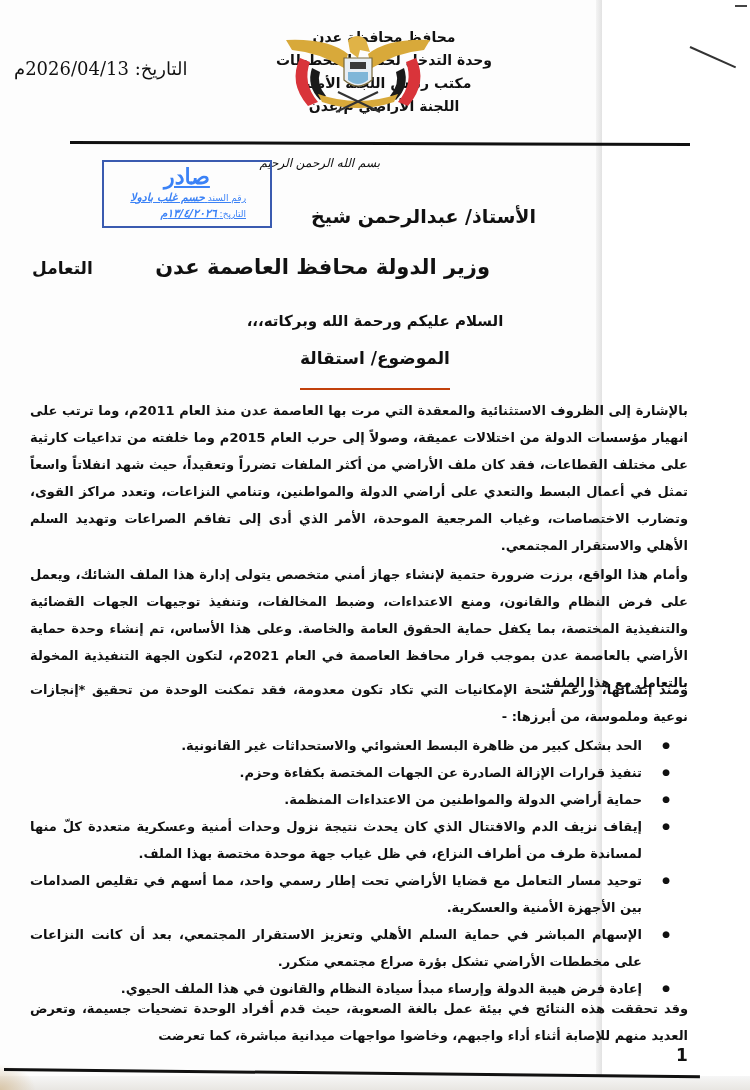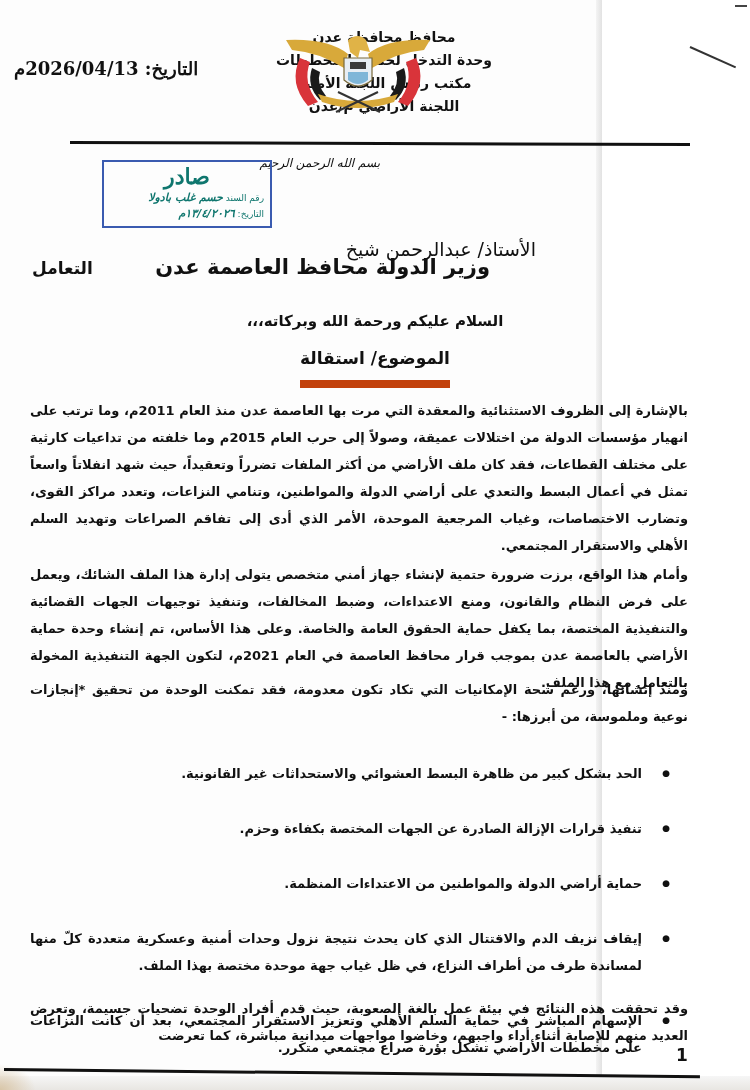--- a/index.html
+++ b/index.html
@@ -12,48 +12,48 @@
   .smudge { position: absolute; left: 0; bottom: 0; width: 36px; height: 26px; background: radial-gradient(ellipse at 0% 100%, #d9c6a8 0%, rgba(217,198,168,0) 70%); }
 
   .pen-mark-1 { position: absolute; left: 690px; top: 46px; width: 50px; height: 2px; background: #333; transform: rotate(24deg); transform-origin: left center; }
   .pen-mark-2 { position: absolute; left: 735px; top: 5px; width: 12px; height: 2px; background: #444; }
 
   .header-right { position: absolute; right: 78px; top: 26px; width: 280px; direction: rtl; text-align: center; font-weight: bold; font-family: "DejaVu Sans", sans-serif; }
   .header-right div { font-size: 14px; line-height: 23px; }
 
   .emblem { position: absolute; left: 278px; top: 28px; width: 160px; height: 96px; }
 
-  .date-block { position: absolute; left: 14px; top: 58px; direction: rtl; font-weight: bold; font-size: 18px; font-family: "DejaVu Serif", serif; white-space: nowrap; }
+  .date-block { position: absolute; left: 14px; top: 58px; direction: rtl; font-weight: normal; font-size: 18px; font-family: "DejaVu Serif", serif; white-space: nowrap; }
 
   .rule-top { position: absolute; left: 70px; top: 142px; width: 620px; height: 3px; background: #111; transform: rotate(0.2deg); }
 
   .basmala { position: absolute; left: 280px; top: 156px; width: 100px; direction: rtl; font-family: "DejaVu Serif", serif; font-size: 12px; text-align: right; white-space: nowrap; font-style: italic; }
 
-  .stamp { position: absolute; left: 102px; top: 160px; width: 170px; height: 68px; border: 2px solid #3a5bb0; color: #0f766e; direction: rtl; }
+  .stamp { position: absolute; left: 102px; top: 160px; width: 170px; height: 68px; border: 2px solid #3a5bb0; color: #3b82f6; direction: rtl; text-decoration: underline; }
   .stamp-title { font-size: 22px; font-weight: bold; text-align: center; line-height: 28px; letter-spacing: 2px; font-family: "DejaVu Serif", serif; }
-  .stamp-row { font-size: 9px; line-height: 16px; padding-right: 6px; white-space: nowrap; }
+  .stamp-row { font-size: 9px; line-height: 16px; padding-right: 24px; white-space: nowrap; }
   .stamp-row .val { font-size: 11px; font-weight: bold; font-style: italic; }
 
-  .addressee { position: absolute; right: 66px; top: 205px; direction: rtl; font-weight: normal; font-size: 19px; margin-top: 33px; }
+  .addressee { position: absolute; right: 66px; top: 205px; direction: rtl; font-weight: bold; font-size: 19px; }
   .recipient { position: absolute; right: 112px; top: 255px; direction: rtl; font-weight: bold; font-size: 21px; }
   .respected { position: absolute; left: 32px; top: 258px; direction: rtl; font-weight: bold; font-size: 17px; }
 
   .greeting { position: absolute; left: 0; width: 750px; top: 312px; text-align: center; direction: rtl; font-size: 15px; font-weight: bold; }
   .subject { position: absolute; left: 0; width: 750px; top: 348px; text-align: center; direction: rtl; font-size: 17px; font-weight: bold; }
-  .subject span { border-bottom: 8px solid #c2410c; padding-bottom: 12px; }
+  .subject span { border-bottom: 2px solid #c2410c; padding-bottom: 20px; }
 
   .body-text { position: absolute; left: 30px; width: 658px; direction: rtl; text-align: justify; font-size: 13px; line-height: 27px; font-weight: bold; font-family: "DejaVu Sans", sans-serif; }
   .p1 { top: 397px; }
   .p2 { top: 561px; }
   .p3 { top: 676px; }
   .p4 { top: 995px; }
   .body-text p { text-align-last: right; }
 
   .bullets { position: absolute; left: 30px; width: 658px; top: 732px; direction: rtl; font-size: 13px; line-height: 27px; font-weight: bold; list-style: none; }
-  .bullets li { position: relative; padding-right: 46px; text-align: justify; text-align-last: right; margin-top: 28px; }
+  .bullets li { position: relative; padding-right: 46px; text-align: justify; text-align-last: right; }
   .bullets li::before { content: "\25CF"; position: absolute; right: 18px; top: 0; font-size: 9px; }
 
   .rule-bottom { position: absolute; left: 4px; top: 1068px; width: 696px; height: 3px; background: #111; transform: rotate(0.6deg); transform-origin: left center; }
   .page-number { position: absolute; left: 676px; top: 1045px; font-size: 17px; font-weight: bold; }
 </style>
 </head>
 <body>
 
 <div class="page">
   <div class="edge-right"></div>
@@ -123,20 +123,21 @@
   </div>
   <div class="body-text p3">
     <p>ومنذ إنشائها، ورغم شحة الإمكانيات التي تكاد تكون معدومة، فقد تمكنت الوحدة من تحقيق *إنجازات نوعية وملموسة، من أبرزها: -</p>
   </div>
 
   <ul class="bullets">
     <li>الحد بشكل كبير من ظاهرة البسط العشوائي والاستحداثات غير القانونية.</li>
     <li>تنفيذ قرارات الإزالة الصادرة عن الجهات المختصة بكفاءة وحزم.</li>
     <li>حماية أراضي الدولة والمواطنين من الاعتداءات المنظمة.</li>
     <li>إيقاف نزيف الدم والاقتتال الذي كان يحدث نتيجة نزول وحدات أمنية وعسكرية متعددة كلّ منها لمساندة طرف من أطراف النزاع، في ظل غياب جهة موحدة مختصة بهذا الملف.</li>
+    <li>توحيد مسار التعامل مع قضايا الأراضي تحت إطار رسمي واحد، مما أسهم في تقليص الصدامات بين الأجهزة الأمنية والعسكرية.</li>
     <li>الإسهام المباشر في حماية السلم الأهلي وتعزيز الاستقرار المجتمعي، بعد أن كانت النزاعات على مخططات الأراضي تشكل بؤرة صراع مجتمعي متكرر.</li>
     <li>إعادة فرض هيبة الدولة وإرساء مبدأ سيادة النظام والقانون في هذا الملف الحيوي.</li>
   </ul>
 
   <div class="body-text p4">
     <p>وقد تحققت هذه النتائج في بيئة عمل بالغة الصعوبة، حيث قدم أفراد الوحدة تضحيات جسيمة، وتعرض العديد منهم للإصابة أثناء أداء واجبهم، وخاضوا مواجهات ميدانية مباشرة، كما تعرضت</p>
   </div>
 
   <div class="rule-bottom"></div>
   <div class="page-number">1</div>

